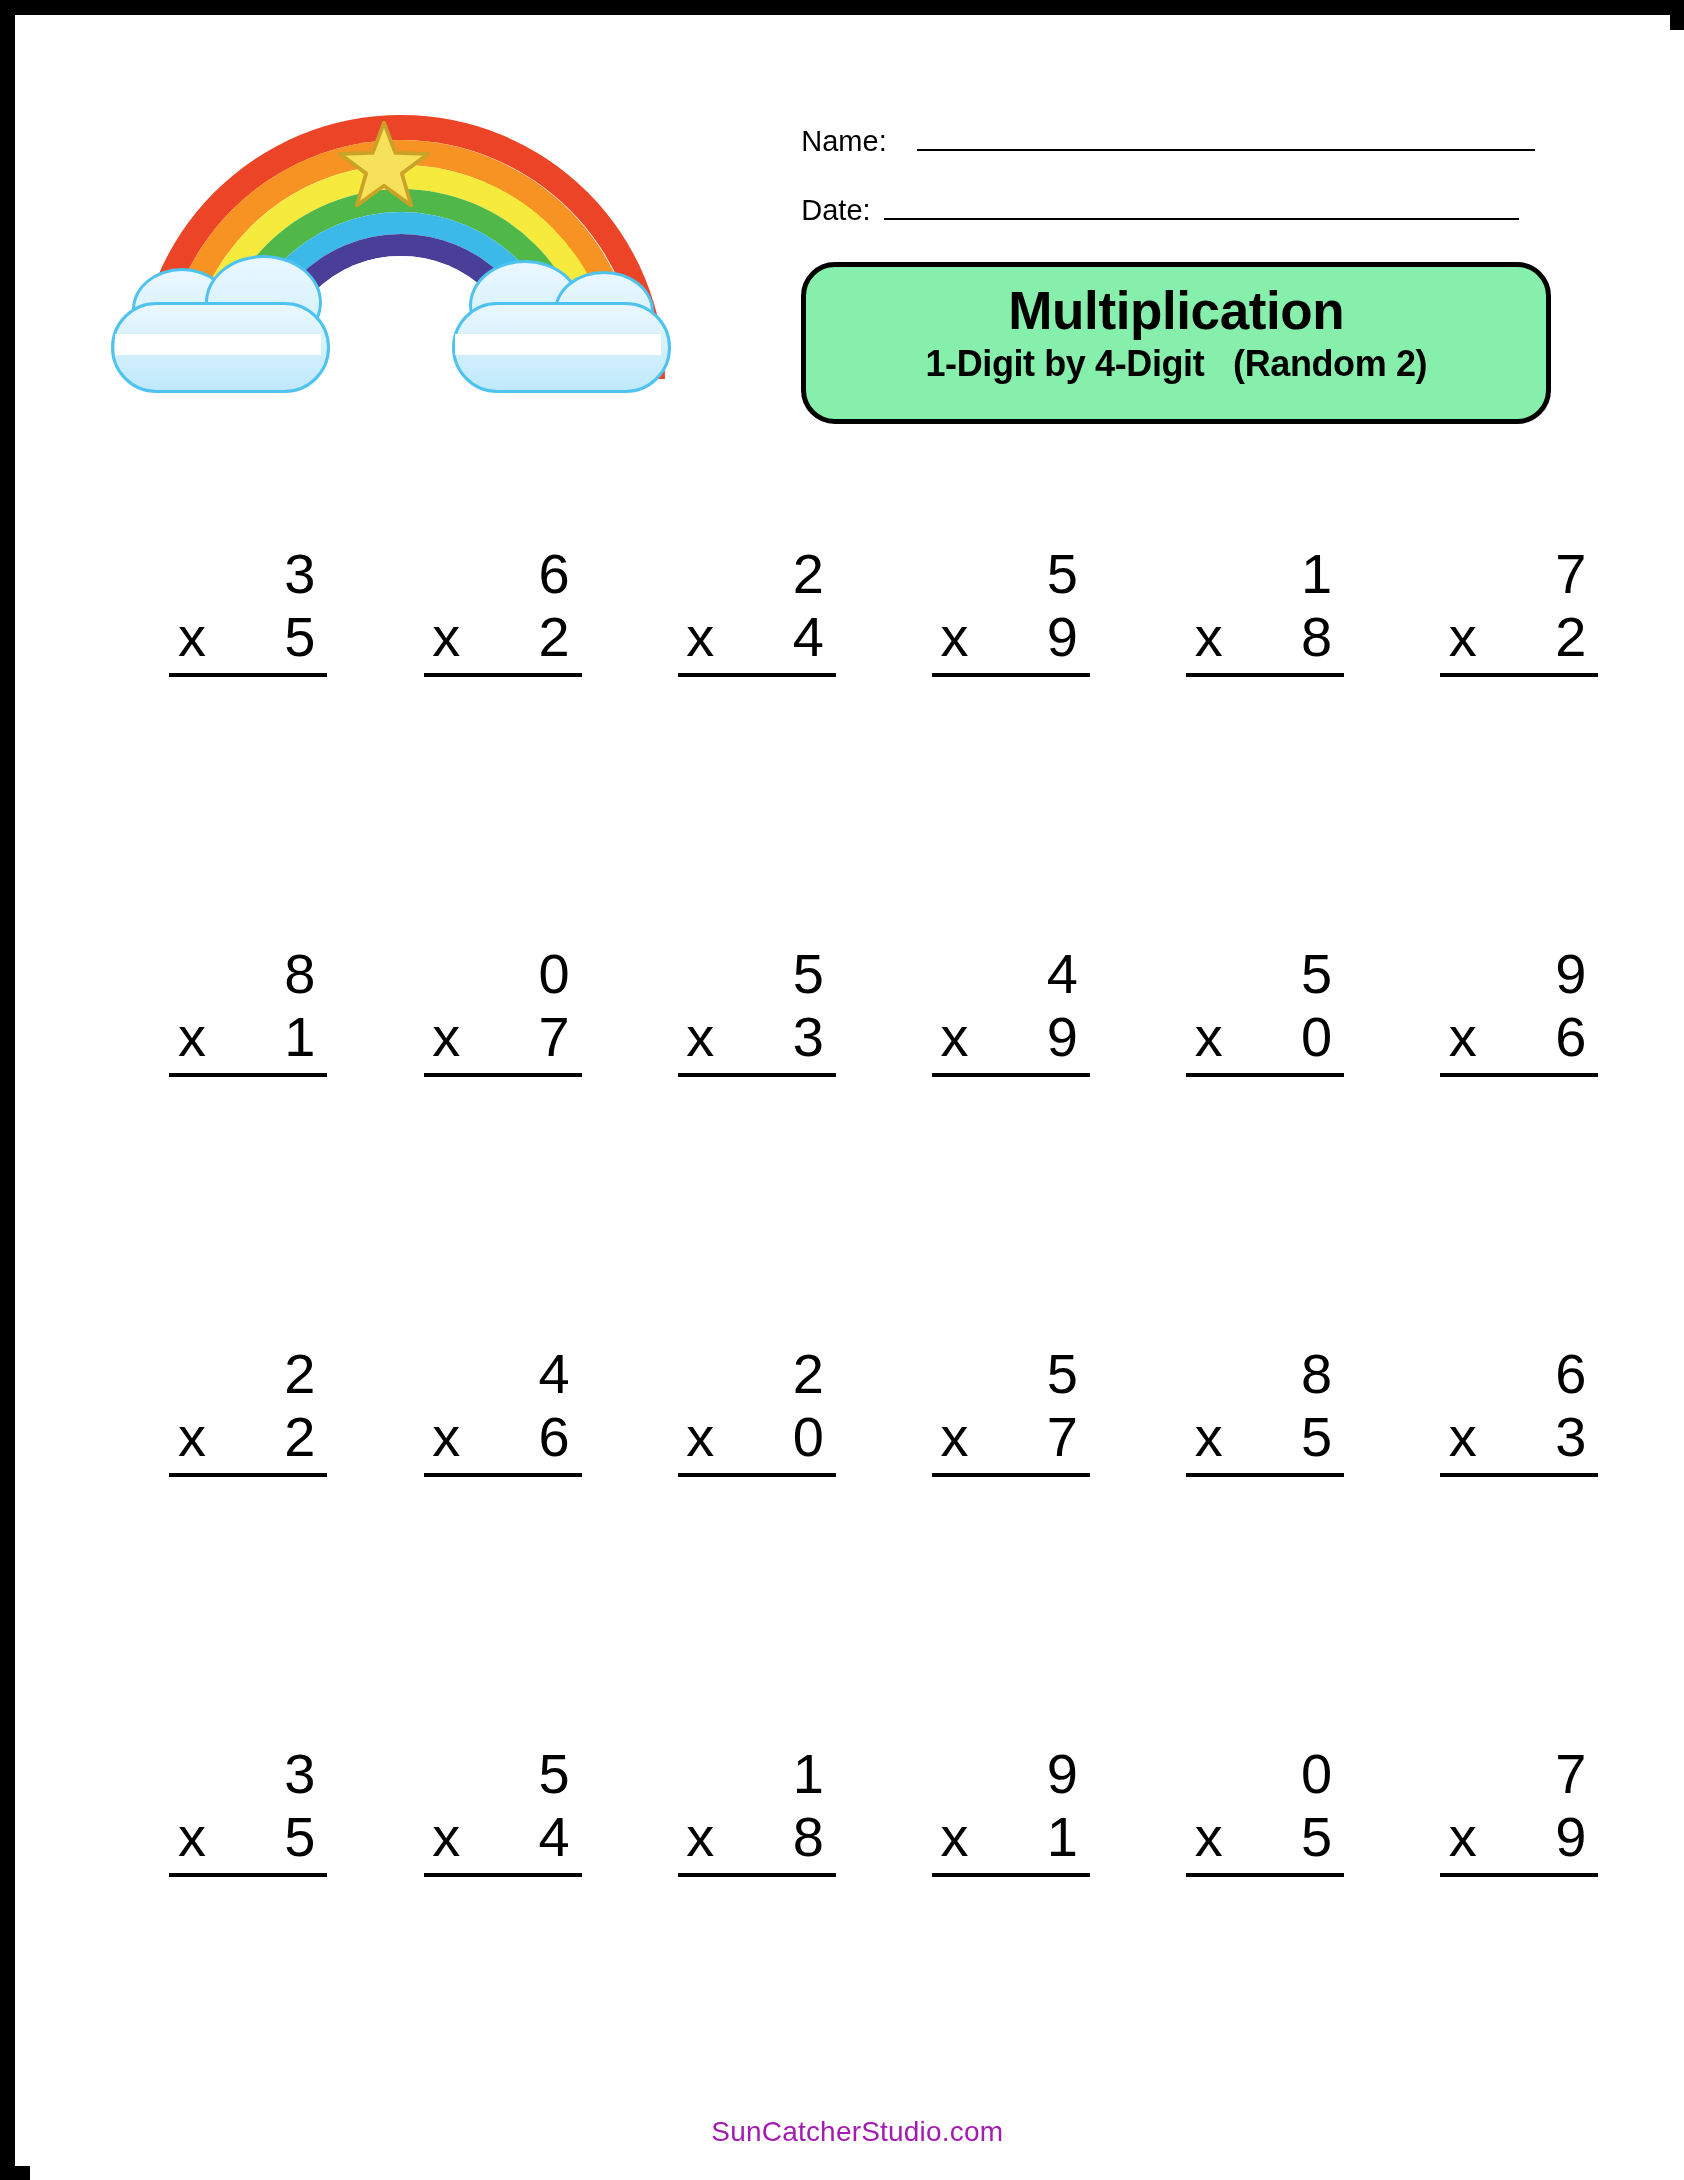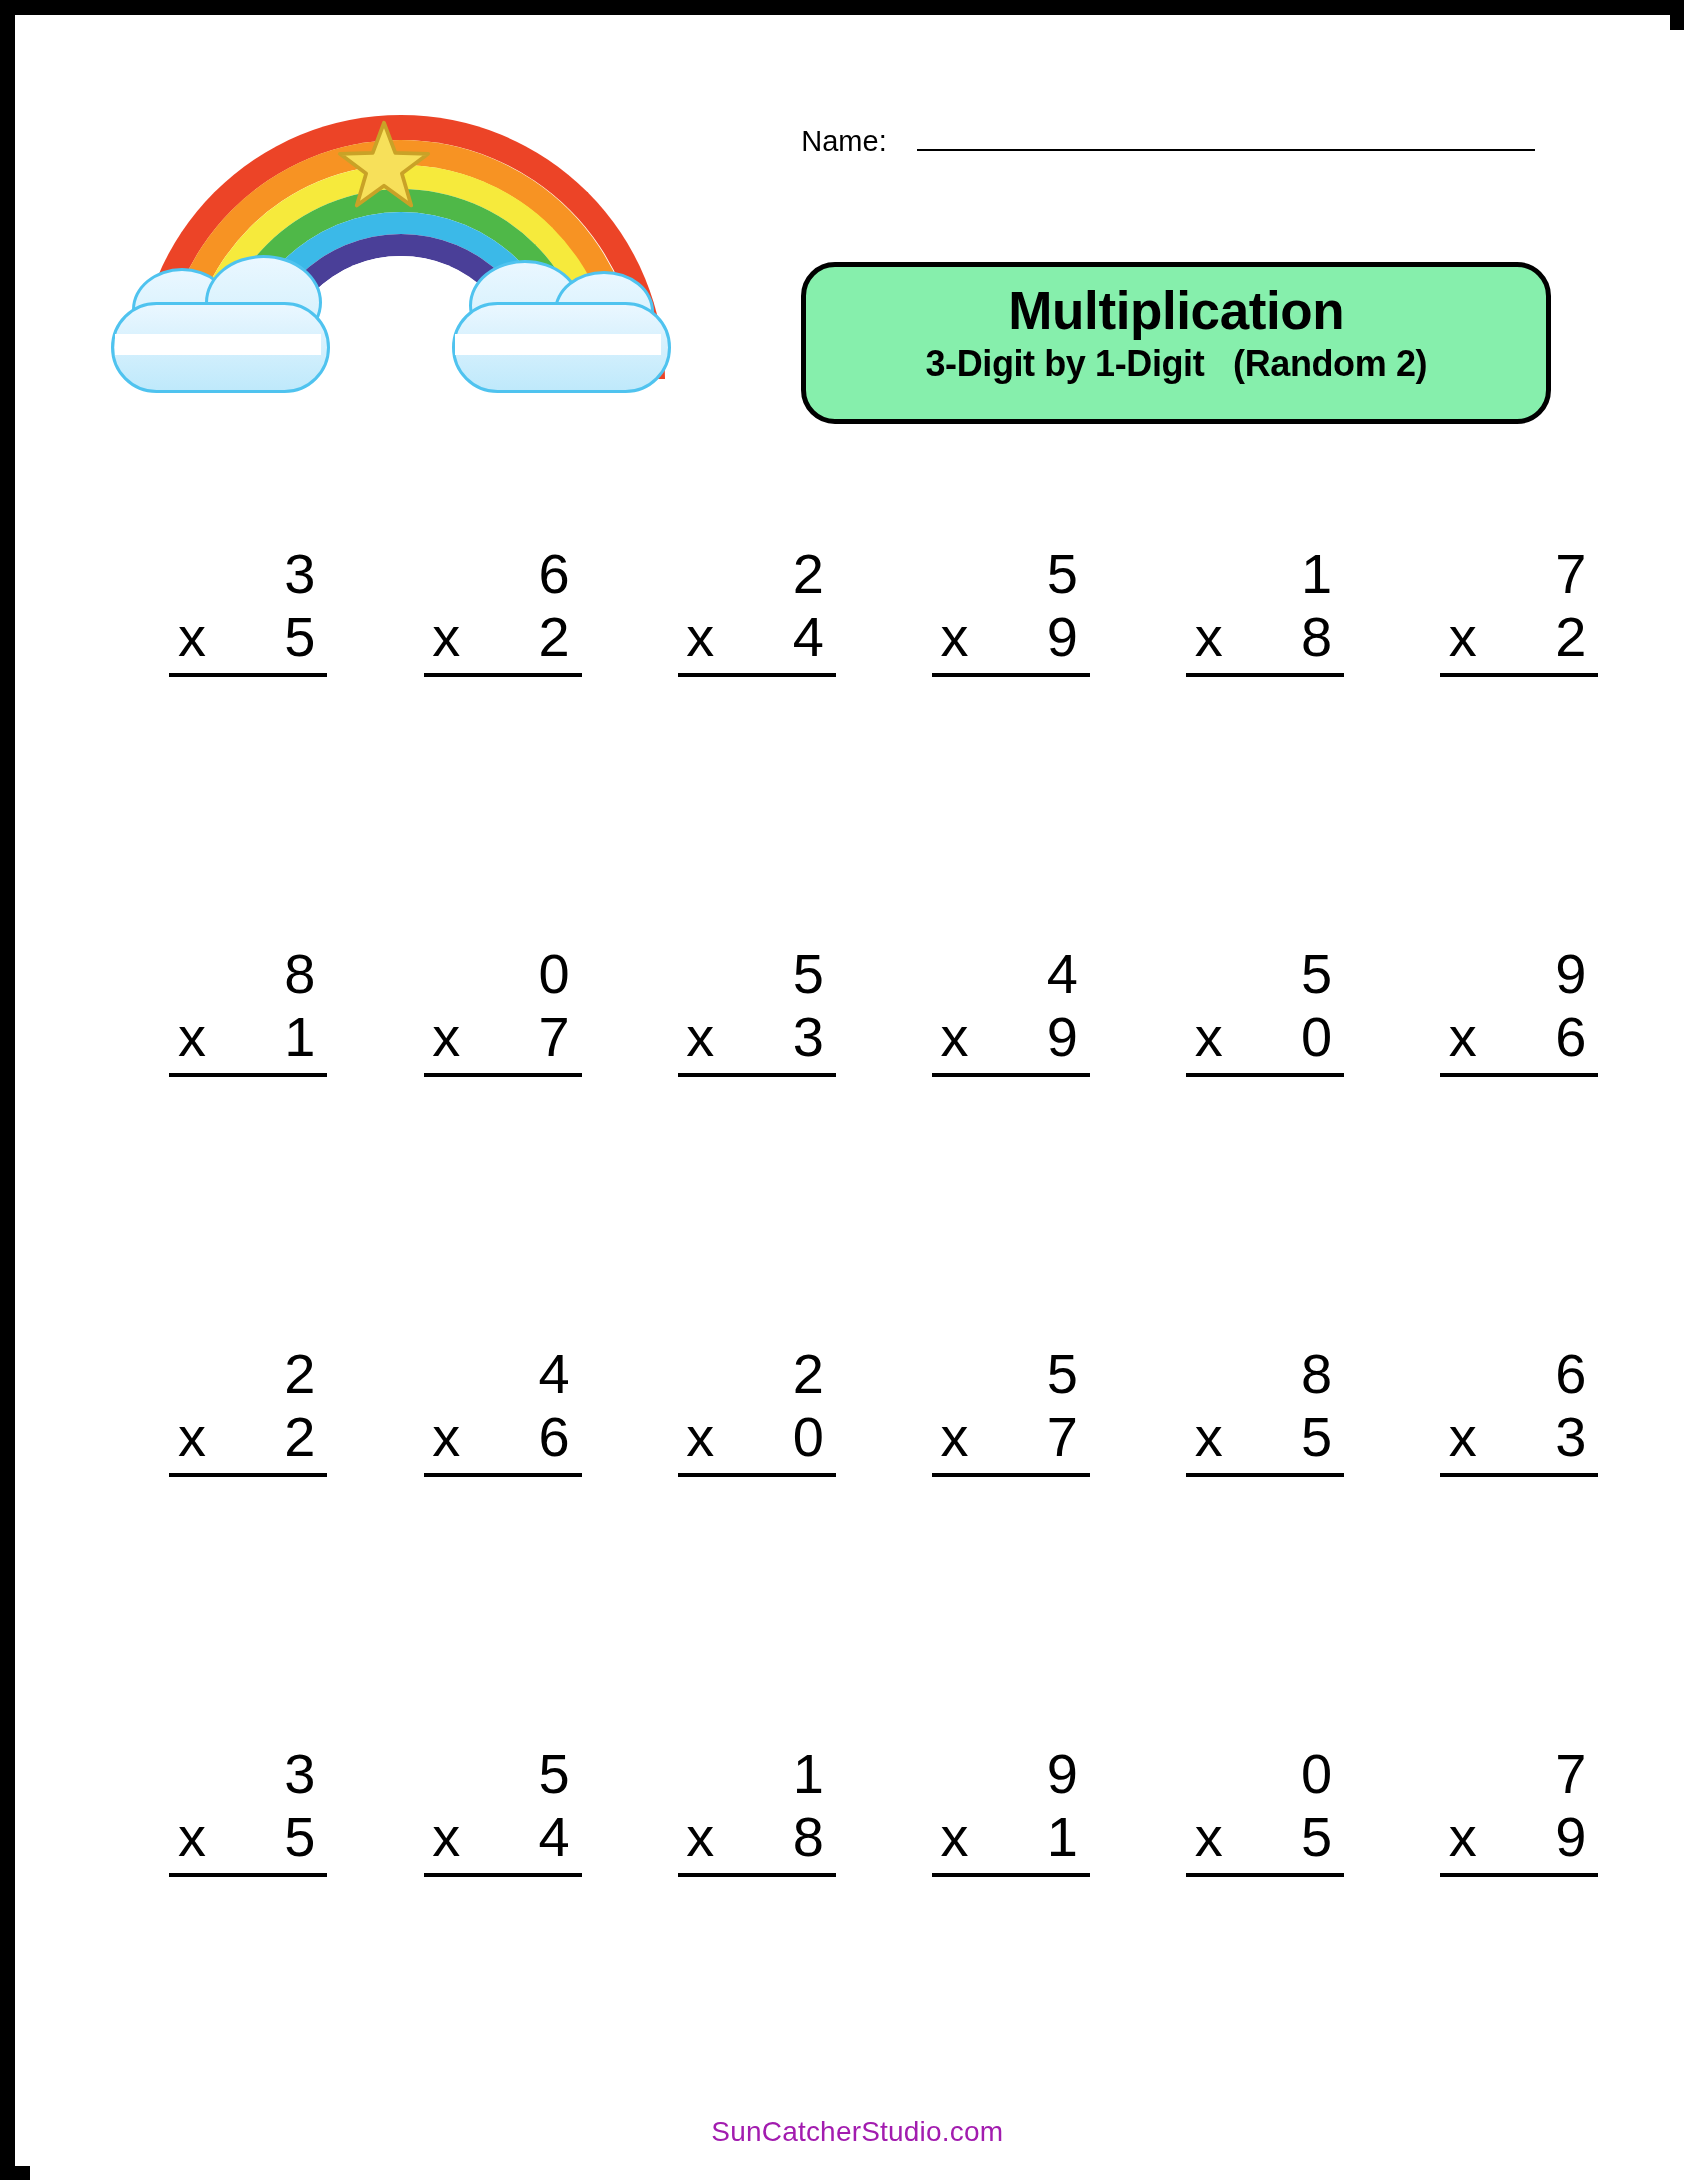--- a/index.html
+++ b/index.html
@@ -255,24 +255,28 @@
             <polygon points="50,4 62,36 97,37 69,58 79,92 50,71 21,92 31,58 3,37 38,36" fill="#f7e05a" stroke="#c9a227" stroke-width="4" stroke-linejoin="round"></polygon>
           </svg>
         </div>
       </div>
 
       <div class="name-row">
         <span class="field-label">Name:</span>
         <span class="field-line"></span>
       </div>
 
+      <div class="date-row">
+        <span class="field-label">Date:</span>
+        <span class="field-line"></span>
+      </div>
 
       <div class="title-box">
         <div class="title-main">Multiplication</div>
-        <div class="title-sub">3-Digit by 1-Digit   (Random 2)</div>
+        <div class="title-sub">1-Digit by 4-Digit   (Random 2)</div>
       </div>
     </div>
 
     <div class="problems">
 
       <div class="problem">
           <div class="prob-inner">
             <div class="prob-top">3</div>
             <div class="prob-bottom">
               <span class="op-row">

